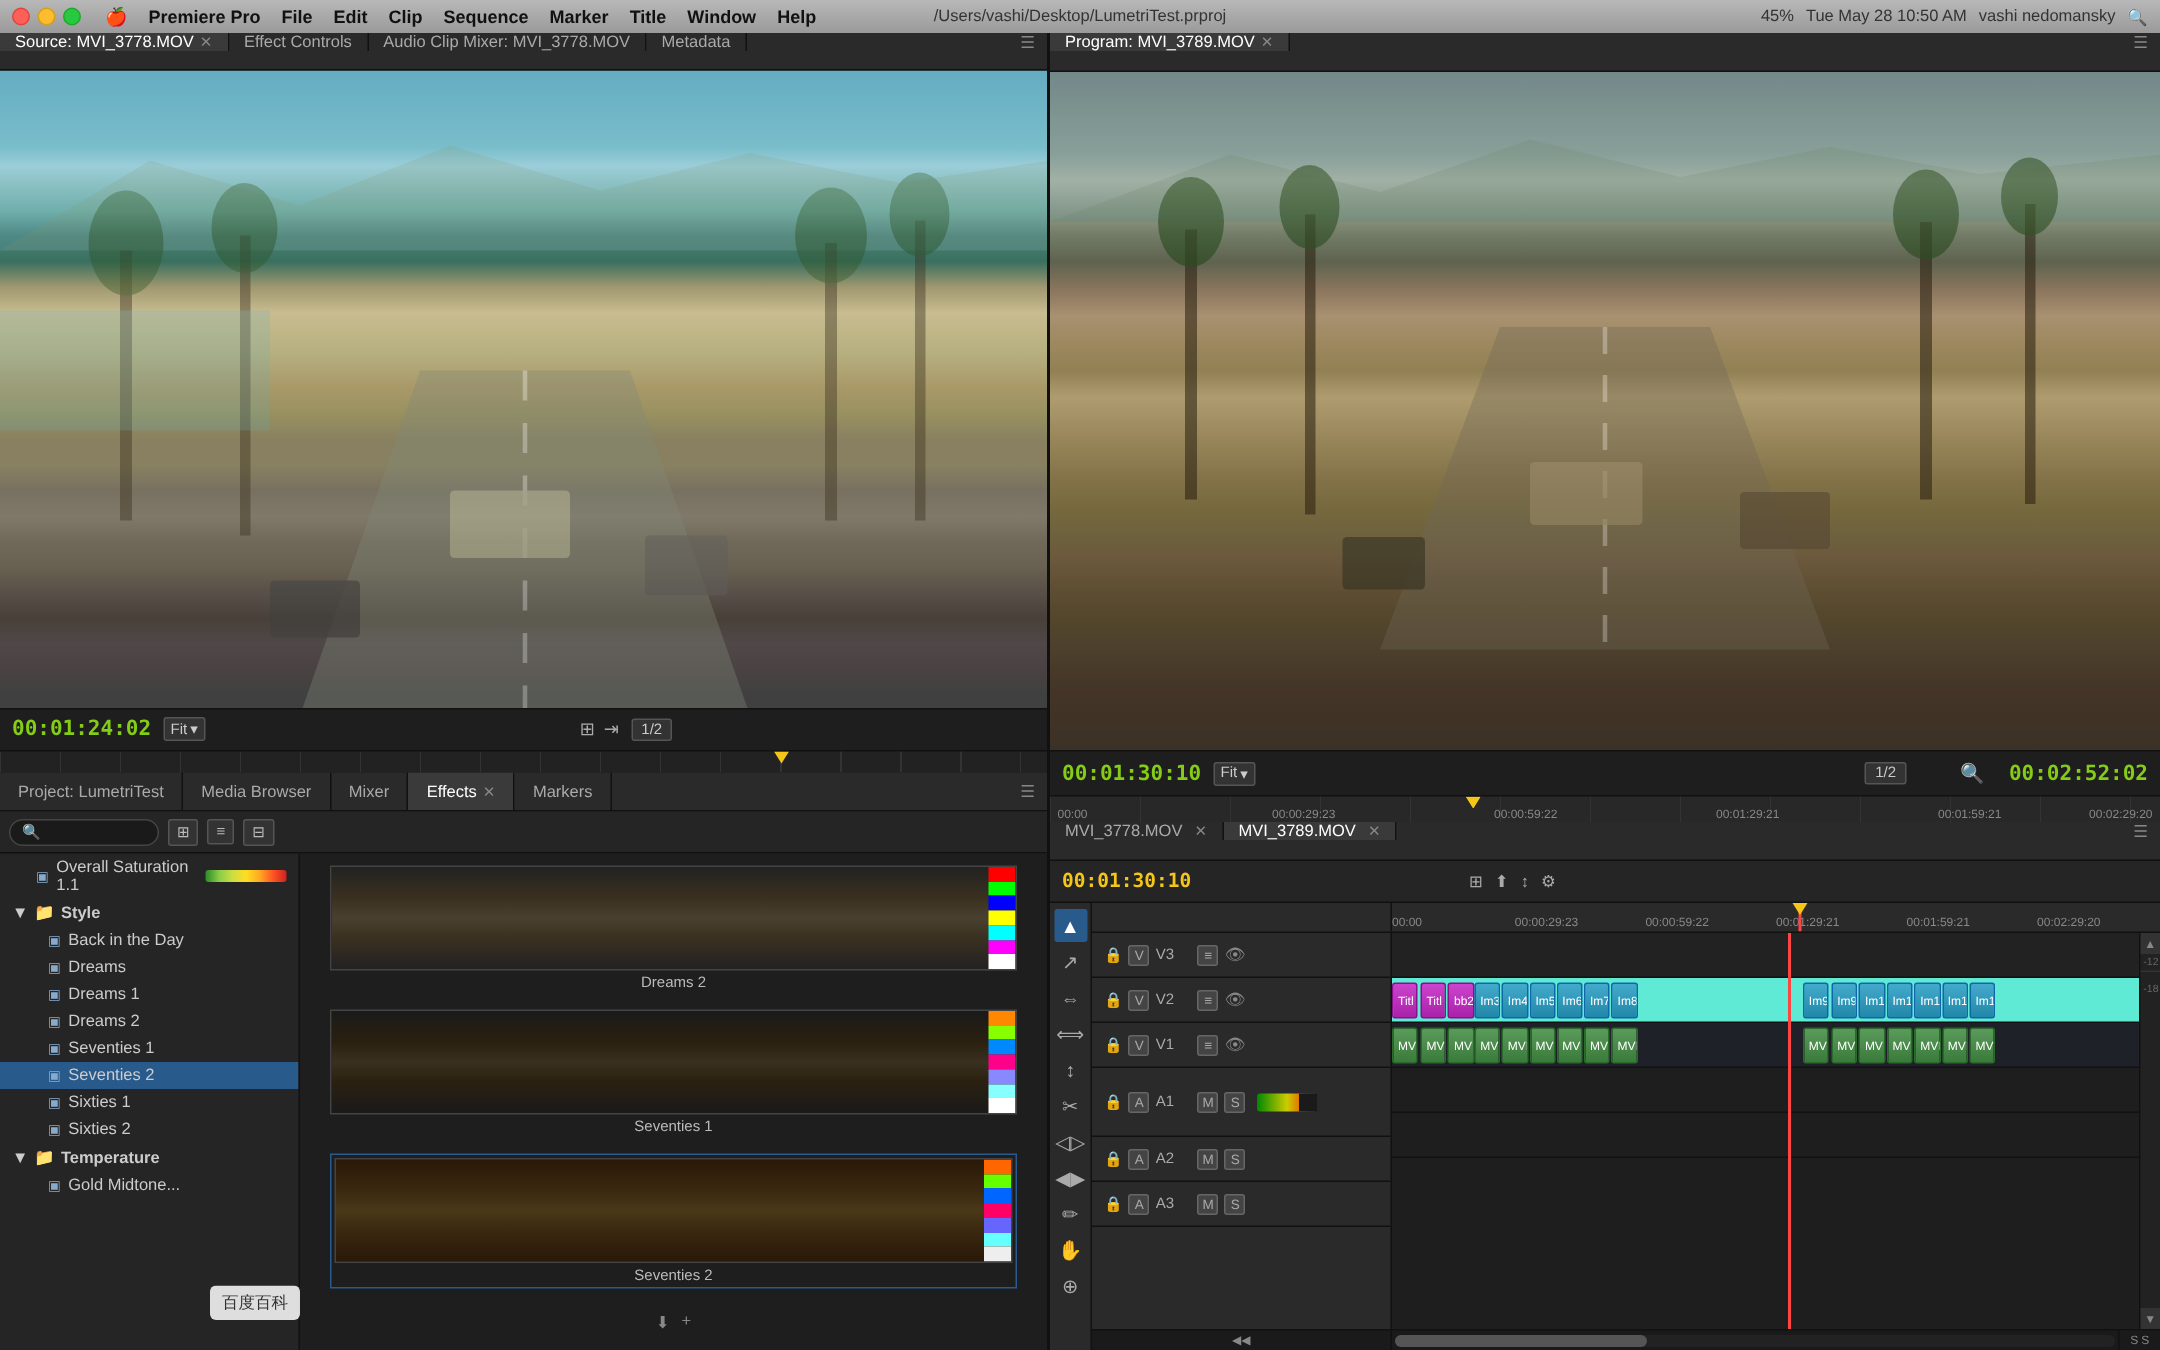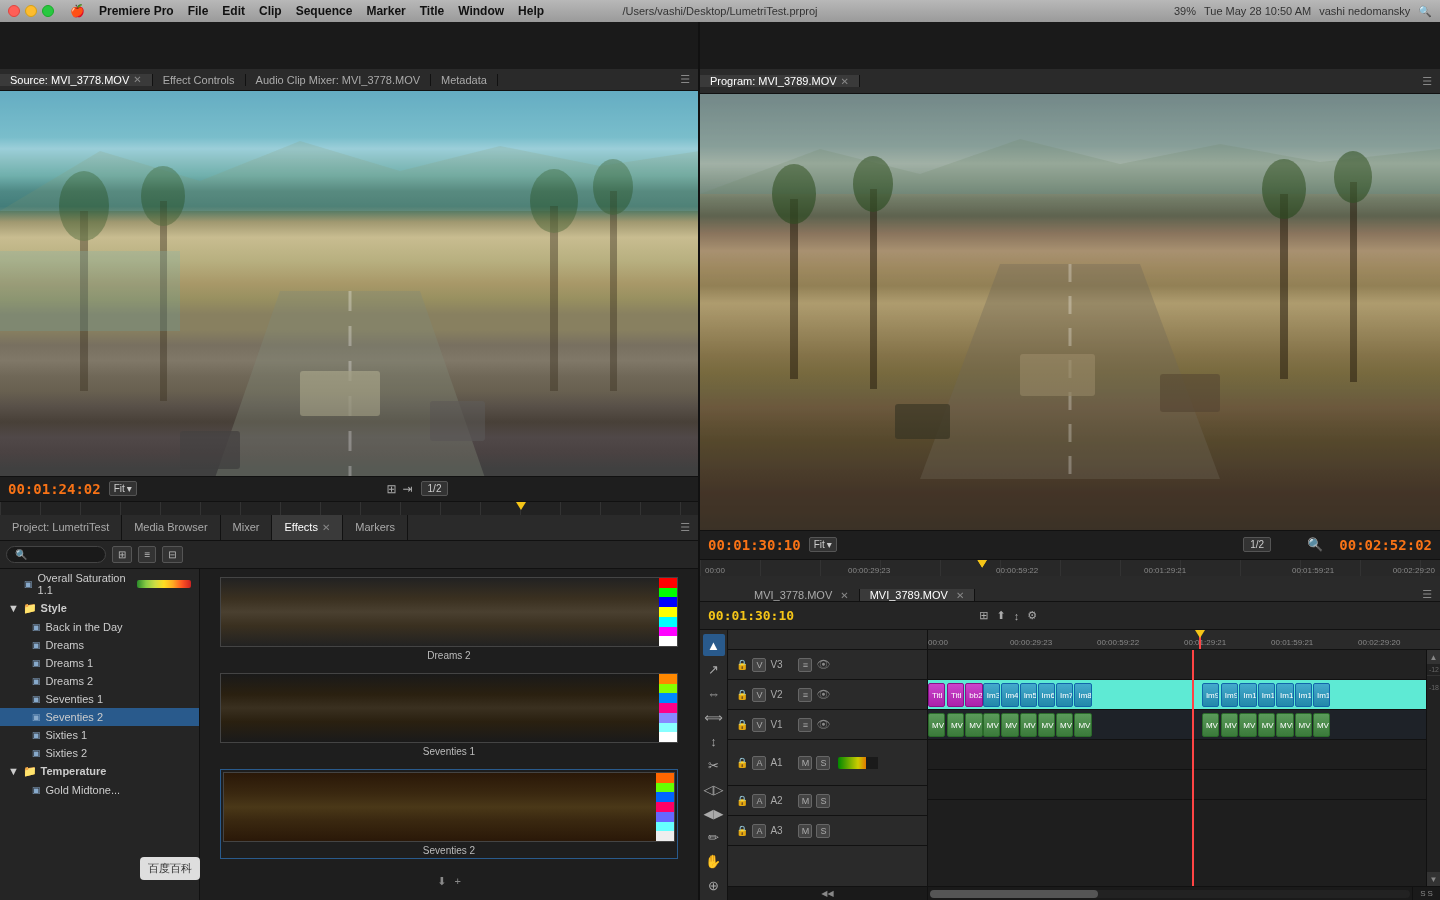--- a/index.html
+++ b/index.html
@@ -53,23 +53,22 @@
       gap: 8px;
       font-size: 11px;
       color: #333;
     }
 
     
     .panel-tabs-row {
       height: 26px;
       background: #2a2a2a;
       display: flex;
-      align-items: center;
+      align-items: flex-start;
       border-bottom: 1px solid #111;
-      margin-top: 47px;
     }
     .panel-tab {
       padding: 0 10px;
       display: flex;
       align-items: center;
       gap: 4px;
       font-size: 11px;
       color: #aaa;
       border-right: 1px solid #111;
       cursor: pointer;
@@ -117,21 +116,21 @@
     .timecode-bar {
       height: 30px;
       background: #1e1e1e;
       display: flex;
       align-items: center;
       padding: 0 8px;
       gap: 8px;
       border-top: 1px solid #111;
     }
     .timecode {
-      color: #f97316;
+      color: #84cc16;
       font-size: 14px;
       font-weight: bold;
       font-family: monospace;
       min-width: 80px;
       text-align: center;
     }
     .fit-dropdown {
       background: #333;
       border: 1px solid #555;
       color: #ccc;
@@ -371,23 +370,22 @@
     .timeline-area {
       flex: 1;
       background: #1e1e1e;
       display: flex;
       flex-direction: column;
     }
     .timeline-tabs {
       height: 26px;
       background: #2a2a2a;
       display: flex;
-      align-items: flex-end;
+      align-items: flex-start;
       border-bottom: 1px solid #111;
-      padding-left: 44px;
     }
     .tl-tab {
       padding: 0 10px;
       display: flex;
       align-items: center;
       gap: 4px;
       font-size: 11px;
       color: #aaa;
       cursor: pointer;
       border-right: 1px solid #111;
@@ -504,21 +502,21 @@
     <span>Sequence</span>
     <span>Marker</span>
     <span>Title</span>
     <span>Window</span>
     <span>Help</span>
   </div>
   <div class="title-center">
     <span>/Users/vashi/Desktop/LumetriTest.prproj</span>
   </div>
   <div class="title-right">
-    <span>39%</span>
+    <span>45%</span>
     <span>Tue May 28  10:50 AM</span>
     <span>vashi nedomansky</span>
     <span>🔍</span>
   </div>
 </div>
 
 <div class="main-layout">
 
   <div class="left-side">
 

